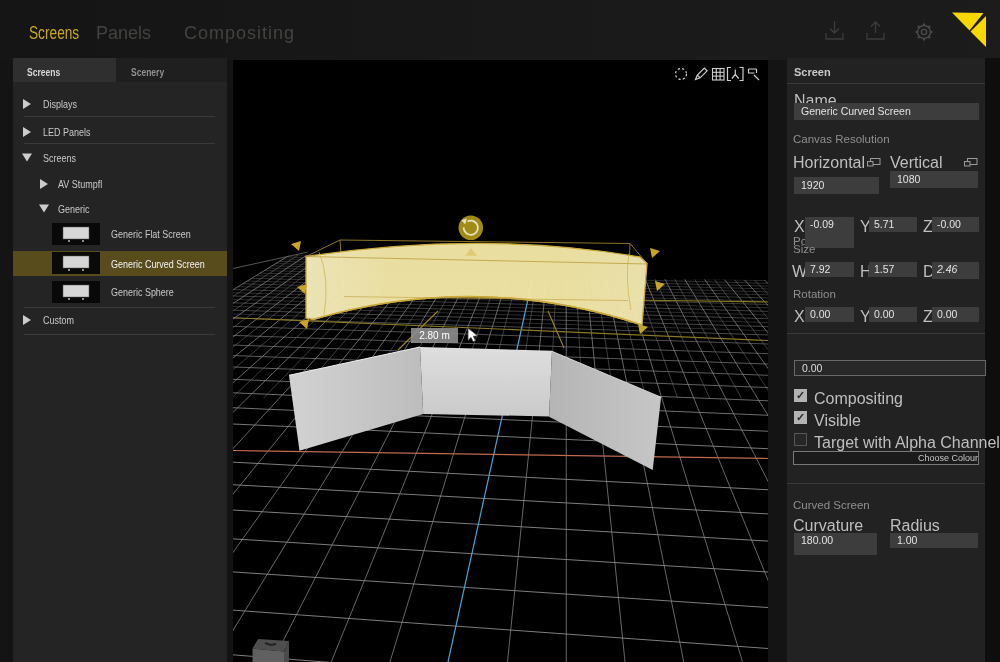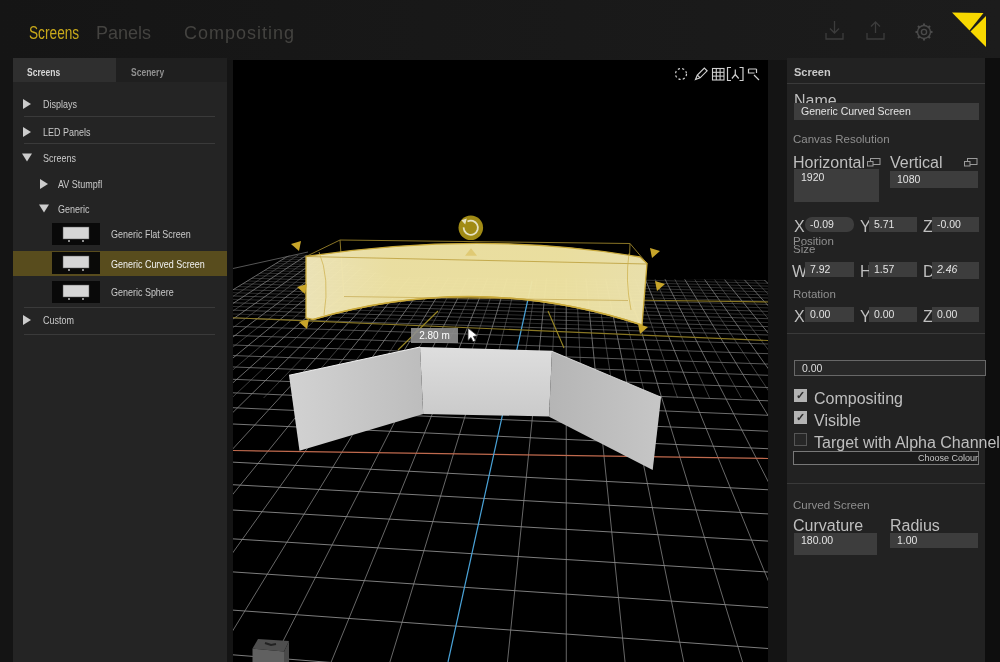--- a/index.html
+++ b/index.html
@@ -306,25 +306,25 @@
 <div class="lbl" style="left:793px;top:154px;">Horizontal</div>
 <div class="lbl" style="left:890px;top:154px;">Vertical</div>
 <svg class="abs" style="left:787px;top:150px;" width="198" height="20" viewBox="787 150 198 20">
  <g stroke="#9a9a9a" fill="none">
   <rect x="870.5" y="158.5" width="9.5" height="6"></rect>
   <rect x="867.5" y="161.5" width="5.5" height="4.5" fill="#262626"></rect>
   <rect x="967.5" y="158.5" width="9.5" height="6"></rect>
   <rect x="964.5" y="161.5" width="5.5" height="4.5" fill="#262626"></rect>
  </g>
 </svg>
-<div class="inp" style="left:794px;top:169px;width:78px;height:33px;line-height:17px;">1920</div>
+<div class="inp" style="left:794px;top:177px;width:78px;height:17px;line-height:17px;">1920</div>
 <div class="inp" style="left:890px;top:171px;width:81px;height:17px;line-height:17px;">1080</div>
 <div class="seclbl" style="left:793px;top:200px;margin-top:35px;">Position</div>
 <div class="lbl" style="left:794px;top:218px;">X</div>
-<div class="inp3" style="left:805px;top:217px;width:44px;height:15px;border-radius:7px;">-0.09</div>
+<div class="inp3" style="left:805px;top:217px;width:44px;height:31px;">-0.09</div>
 <div class="lbl" style="left:860px;top:218px;">Y</div>
 <div class="inp3" style="left:869px;top:217px;width:43px;height:15px;">5.71</div>
 <div class="lbl" style="left:923px;top:218px;">Z</div>
 <div class="inp3" style="left:932px;top:217px;width:42px;height:15px;">-0.00</div>
 <div class="seclbl" style="left:793px;top:243px;">Size</div>
 <div class="lbl" style="left:792px;top:263px;">W</div>
 <div class="inp3" style="left:805px;top:262px;width:44px;height:15px;">7.92</div>
 <div class="lbl" style="left:860px;top:263px;">H</div>
 <div class="inp3" style="left:869px;top:262px;width:43px;height:15px;">1.57</div>
 <div class="lbl" style="left:923px;top:263px;">D</div>

